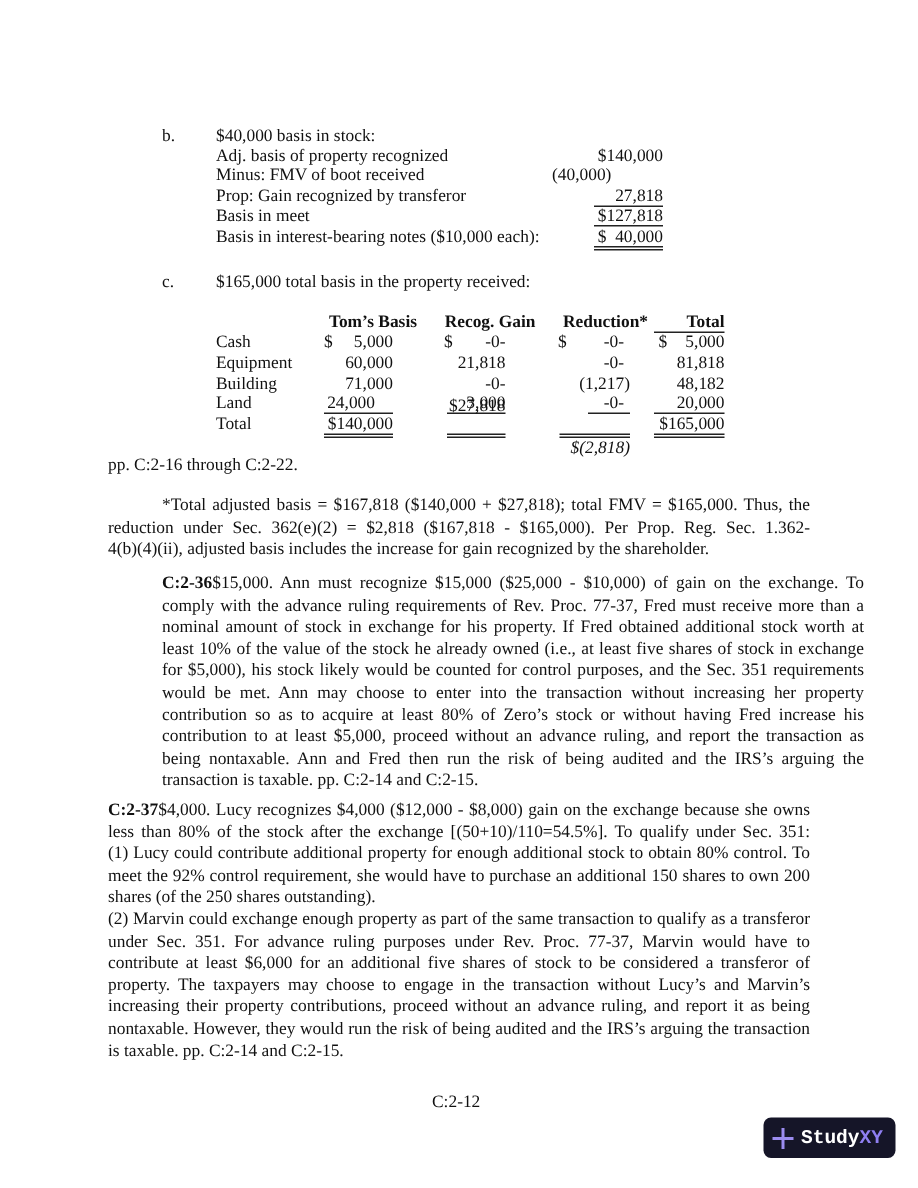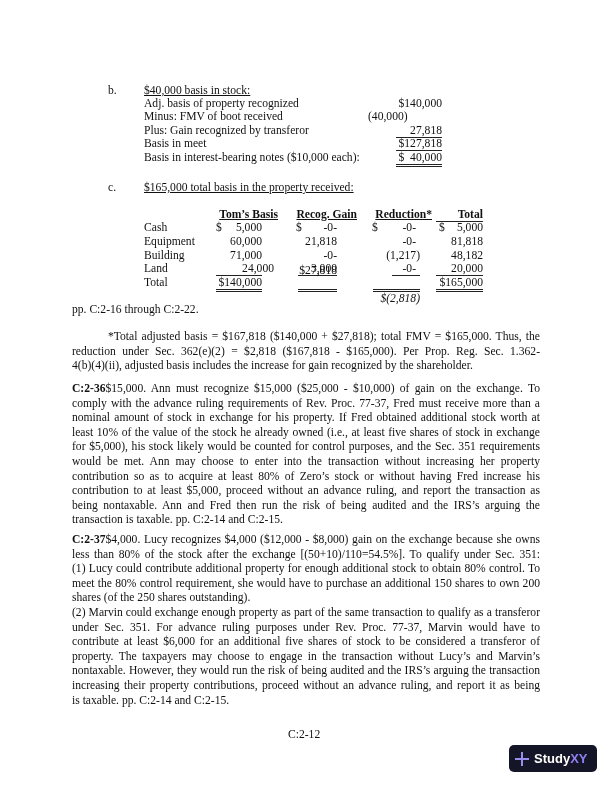--- a/index.html
+++ b/index.html
@@ -11,21 +11,21 @@
       width: 612px;
       height: 792px;
       position: relative;
       overflow: hidden;
       font-family: "Liberation Serif", serif;
       font-size: 11.6px;
       color: #111111;
       line-height: 13.4px;
     }
     .abs { position: absolute; white-space: nowrap; }
-    .u { text-decoration: underline; }
+    .u { }
     .b { font-weight: bold; }
     .num { position: absolute; text-align: right; white-space: nowrap; }
     .ul-line {
       position: absolute;
       height: 0;
       border-top: 1px solid #222;
     }
     .para {
       position: absolute;
       left: 72px;
@@ -45,21 +45,21 @@
       position: absolute;
       left: 509px;
       top: 745px;
       width: 88px;
       height: 27px;
       background: #151528;
       border-radius: 5px;
       display: flex;
       align-items: center;
       justify-content: flex-start;
-      font-family: Liberation Sans, sans-serif;
+      font-family: Liberation Mono, monospace;
       font-weight: bold;
       font-size: 13px;
       color: #ffffff;
     }
     .badge .plus {
       position: relative;
       width: 14px;
       height: 14px;
       margin-left: 6px;
       margin-right: 5px;
@@ -78,21 +78,21 @@
 
 <div class="abs" style="left:108px; top:84px;">b.</div>
 <div class="abs u" style="left:144px; top:84px;">$40,000 basis in stock:</div>
 
 <div class="abs" style="left:144px; top:97px;">Adj. basis of property recognized</div>
 <div class="num" style="left:360px; width:82px; top:97px;">$140,000</div>
 
 <div class="abs" style="left:144px; top:110px;">Minus: FMV of boot received</div>
 <div class="abs" style="left:368px; top:110px;">(40,000)</div>
 
-<div class="abs" style="left:144px; top:124px;">Plus: Gain recognized by transferor</div>
+<div class="abs" style="left:144px; top:124px;">Prop: Gain recognized by transferor</div>
 <div class="num" style="left:360px; width:82px; top:124px;">27,818</div>
 <div class="ul-line" style="left:396px; width:46px; top:137px;"></div>
 
 <div class="abs" style="left:144px; top:137px;">Basis in meet</div>
 <div class="num" style="left:360px; width:82px; top:137px;">$127,818</div>
 <div class="ul-line" style="left:396px; width:46px; top:150px;"></div>
 
 <div class="abs" style="left:144px; top:151px;">Basis in interest-bearing notes ($10,000 each):</div>
 <div class="num" style="left:360px; width:82px; top:151px; white-space:pre;">$  40,000</div>
 <div class="ul-line" style="left:396px; width:46px; top:164px;"></div>
@@ -123,21 +123,21 @@
 <div class="num" style="left:380px; width:36px; top:235px;">-0-</div>
 <div class="num" style="left:440px; width:43px; top:235px;">81,818</div>
 
 <div class="abs" style="left:144px; top:249px;">Building</div>
 <div class="num" style="left:220px; width:42px; top:249px;">71,000</div>
 <div class="num" style="left:300px; width:37px; top:249px;">-0-</div>
 <div class="num" style="left:380px; width:40px; top:249px;">(1,217)</div>
 <div class="num" style="left:440px; width:43px; top:249px;">48,182</div>
 
 <div class="abs" style="left:144px; top:262px;">Land</div>
-<div class="num" style="left:232px; width:42px; top:262px;">24,000</div>
+<div class="num" style="left:208px; width:42px; top:262px;">24,000</div>
 <div class="num" style="left:300px; width:37px; top:262px;">3,000</div>
 <div class="num" style="left:380px; width:36px; top:262px;">-0-</div>
 <div class="num" style="left:440px; width:43px; top:262px;">20,000</div>
 <div class="ul-line" style="left:216px; width:46px; top:275px;"></div>
 <div class="ul-line" style="left:298px; width:39px; top:275px;"></div>
 <div class="ul-line" style="left:392px; width:28px; top:275px;"></div>
 <div class="ul-line" style="left:436px; width:47px; top:275px;"></div>
 
 <div class="abs" style="left:144px; top:276px;">Total</div>
 <div class="num" style="left:210px; width:52px; top:276px;">$140,000</div>
@@ -154,45 +154,45 @@
 <div class="ul-line" style="left:436px; width:47px; top:291px;"></div>
 
 <div class="abs" style="left:72px; top:303px;">pp. C:2-16 through C:2-22.</div>
 
 <div class="para" style="top:330px;">
   <span class="line" style="padding-left:36px;">*Total adjusted basis = $167,818 ($140,000 + $27,818); total FMV = $165,000.  Thus, the</span>
   <span class="line">reduction under Sec. 362(e)(2) = $2,818 ($167,818 - $165,000).  Per Prop. Reg. Sec. 1.362-</span>
   <span class="line last">4(b)(4)(ii), adjusted basis includes the increase for gain recognized by the shareholder.</span>
 </div>
 
-<div class="para" style="top:382px;">
+<div class="para" style="top:382px;margin-left:36px;">
   <span class="line"><b>C:2-36</b><span>$15,000. Ann must recognize $15,000 ($25,000 - $10,000) of gain on the exchange.  To</span></span>
   <span class="line">comply with the advance ruling requirements of Rev. Proc. 77-37, Fred must receive more than a</span>
   <span class="line">nominal amount of stock in exchange for his property.  If Fred obtained additional stock worth at</span>
   <span class="line">least 10% of the value of the stock he already owned (i.e., at least five shares of stock in exchange</span>
   <span class="line">for $5,000), his stock likely would be counted for control purposes, and the Sec. 351 requirements</span>
   <span class="line">would be met.  Ann may choose to enter into the transaction without increasing her property</span>
   <span class="line">contribution so as to acquire at least 80% of Zero’s stock or without having Fred increase his</span>
   <span class="line">contribution to at least $5,000, proceed without an advance ruling, and report the transaction as</span>
   <span class="line">being nontaxable.  Ann and Fred then run the risk of being audited and the IRS’s arguing the</span>
   <span class="line last">transaction is taxable. pp. C:2-14 and C:2-15.</span>
 </div>
 
 <div class="para" style="top:533px;">
   <span class="line"><b>C:2-37</b><span>$4,000. Lucy recognizes $4,000 ($12,000 - $8,000) gain on the exchange because she owns</span></span>
   <span class="line">less than 80% of the stock after the exchange [(50+10)/110=54.5%].  To qualify under Sec. 351:</span>
   <span class="line">(1) Lucy could contribute additional property for enough additional stock to obtain 80% control.  To</span>
-  <span class="line">meet the 80% control requirement, she would have to purchase an additional 150 shares to own 200</span>
+  <span class="line">meet the 92% control requirement, she would have to purchase an additional 150 shares to own 200</span>
   <span class="line last">shares (of the 250 shares outstanding).</span>
   <span class="line">(2) Marvin could exchange enough property as part of the same transaction to qualify as a transferor</span>
   <span class="line">under Sec. 351.  For advance ruling purposes under Rev. Proc. 77-37, Marvin would have to</span>
   <span class="line">contribute at least $6,000 for an additional five shares of stock to be considered a transferor of</span>
   <span class="line">property.  The taxpayers may choose to engage in the transaction without Lucy’s and Marvin’s</span>
+  <span class="line">increasing their property contributions, proceed without an advance ruling, and report it as being</span>
   <span class="line">nontaxable.  However, they would run the risk of being audited and the IRS’s arguing the transaction</span>
-  <span class="line">increasing their property contributions, proceed without an advance ruling, and report it as being</span>
   <span class="line last">is taxable.  pp. C:2-14 and C:2-15.</span>
 </div>
 
 <div class="abs" style="left:288px; top:728px;">C:2-12</div>
 
 <div class="badge">
   <span class="plus"></span>
   <span>Study</span>
     <span class="xy">XY</span>
 </div>

